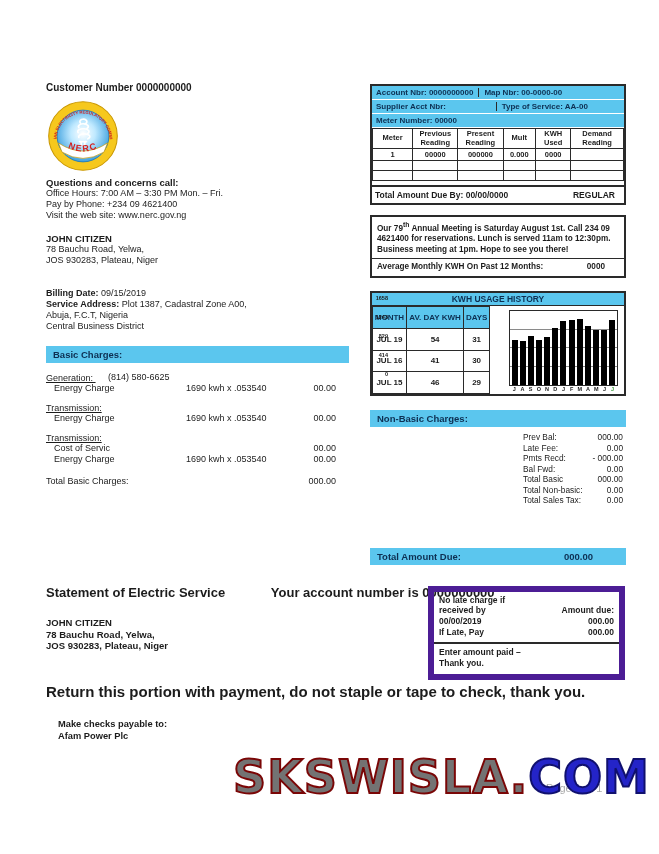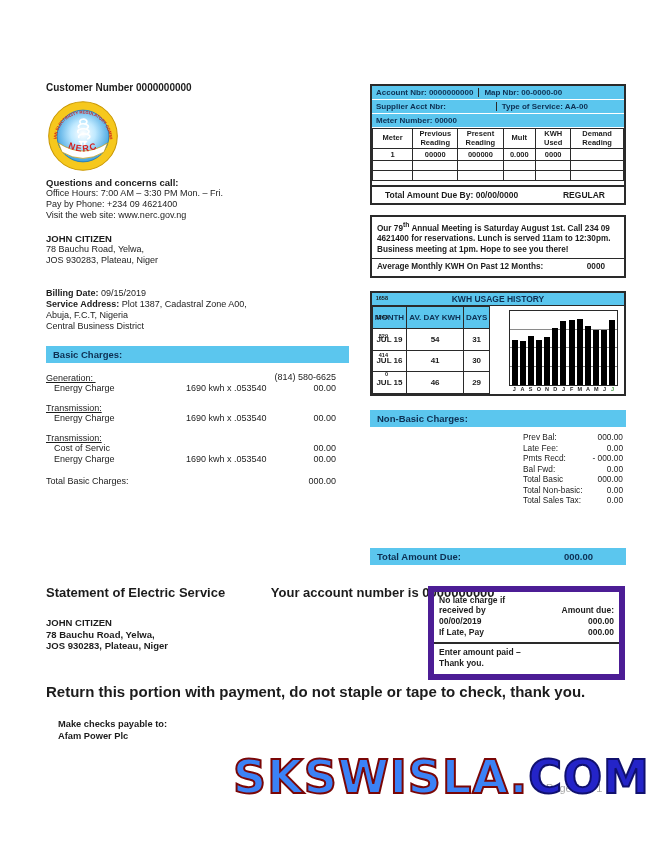--- a/index.html
+++ b/index.html
@@ -38,21 +38,21 @@
               border-bottom:1px solid #fff; }
   .acct-row .div { border-left:1.5px solid #2a2a2a; margin:0 5px; }
   .meter-table { width:100%; border-collapse:collapse; background:#fff; }
   .meter-table th, .meter-table td { border:1px solid #2a2a2a; text-align:center;
               font-size:7.5px; padding:1px 0; }
   .meter-table th { line-height:8.5px; }
   .meter-table .empty td { height:10px; }
   .date-row { display:flex; background:#fff; padding:3px 4px; }
   .date-row span:first-child { width:52%; }
   .due-box { position:absolute; top:101px; left:0; right:0; border:2px solid #2a2a2a;
-             display:flex; justify-content:space-between; padding:3px 13px;
+             display:flex; justify-content:space-between; padding:3px 3px;
              font-size:8.5px; font-weight:bold; background:#fff; }
   .due-box .reg { padding-right:6px; }
 
   .meeting-box { position:absolute; top:131px; left:0; right:0; border:2px solid #2a2a2a;
                  font-size:8.2px; font-weight:bold; }
   .meeting-notice { padding:3px 5px; line-height:10.5px; }
   .meeting-sep { border-top:1.5px solid #2a2a2a; }
   .meeting-totals { padding:3px 5px; }
   .kv-row { display:flex; justify-content:space-between; line-height:10.5px; }
   .kv-row .v { padding-right:14px; }
@@ -96,21 +96,21 @@
   .late-sep { border-top:2px solid #2a2a2a; }
   .late-bottom { padding:3px 5px 5px 5px; line-height:11px; }
   .citizen2 { position:absolute; left:46px; top:617px; font-weight:bold; font-size:9.5px;
               line-height:11.5px; }
   .return-line { position:absolute; left:46px; top:683px; font-weight:bold; font-size:15px; }
   .checks { position:absolute; left:58px; top:718px; font-weight:bold; font-size:9.3px;
             line-height:12px; }
   .page-indicator { position:absolute; left:546px; top:782px; font-size:11px; color:#aaa; }
   .watermark { position:absolute; left:233px; top:750px; font-family:"DejaVu Sans", sans-serif;
                font-weight:bold; font-size:46px; letter-spacing:1px; white-space:nowrap; }
-  .wm-red { color:#3b82f6; -webkit-text-stroke:2px #7a0606; }
+  .wm-red { color:#737373; -webkit-text-stroke:2px #7a0606; }
   .wm-blue { color:#2424c8; -webkit-text-stroke:2px #10106e; }
 </style>
 </head>
 <body>
 
 <div class="page">
 
   <div class="left-col">
     <div class="cust-num">Customer Number 0000000000</div>
 
@@ -156,21 +156,21 @@
       <div class="small-line"><b>Billing Date:</b> <span>09/15/2019</span></div>
       <div class="small-line"><b>Service Address:</b> <span>Plot 1387, Cadastral Zone A00,</span></div>
       <div class="small-line">Abuja, F.C.T, Nigeria</div>
       <div class="small-line">Central Business District</div>
     </div>
 
     <div class="blue-bar basic-bar">Basic Charges:</div>
 
     <div class="charges">
       <div class="chg-head"><span>Generation:</span><span class="phone">&nbsp;</span></div>
-      <div style="margin-top:-11px; padding-left:62px;text-align:right;" class="small-line">(814) 580-6625</div>
+      <div style="margin-top:-11px; padding-left:62px;" class="small-line">(814) 580-6625</div>
       <div class="chg-row">
         <span class="lbl">Energy Charge</span>
         <span class="calc">1690 kwh x .053540</span>
         <span class="amt">00.00</span>
       </div>
 
       <div class="chg-head">Transmission:</div>
       <div class="chg-row">
         <span class="lbl">Energy Charge</span>
         <span class="calc">1690 kwh x .053540</span>

